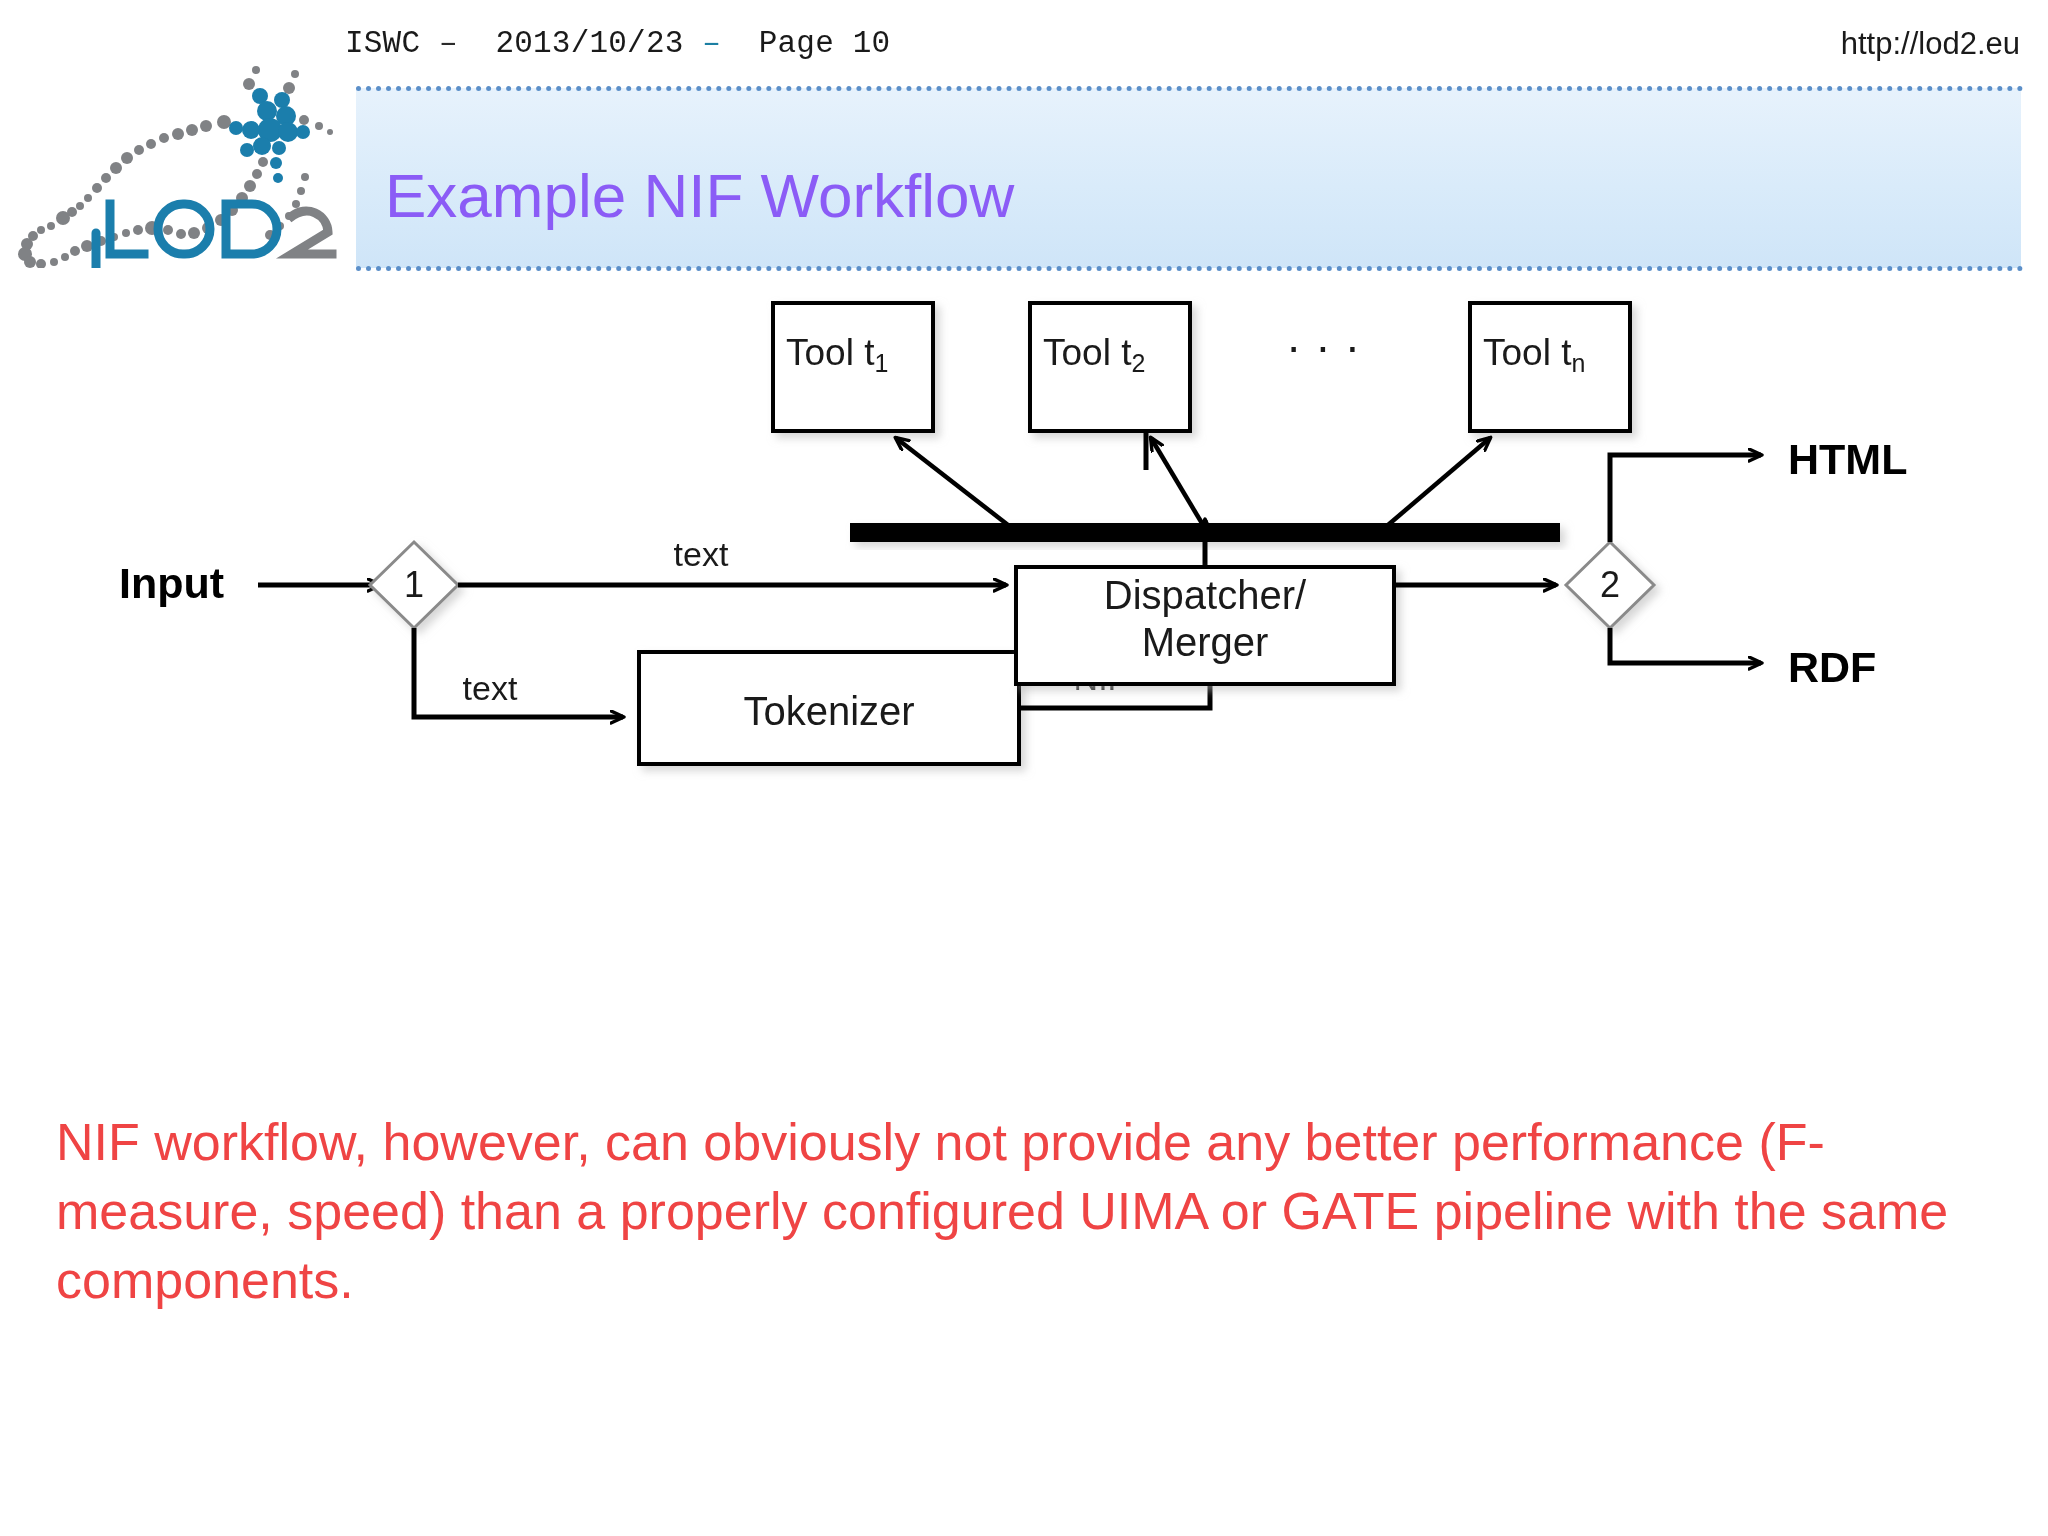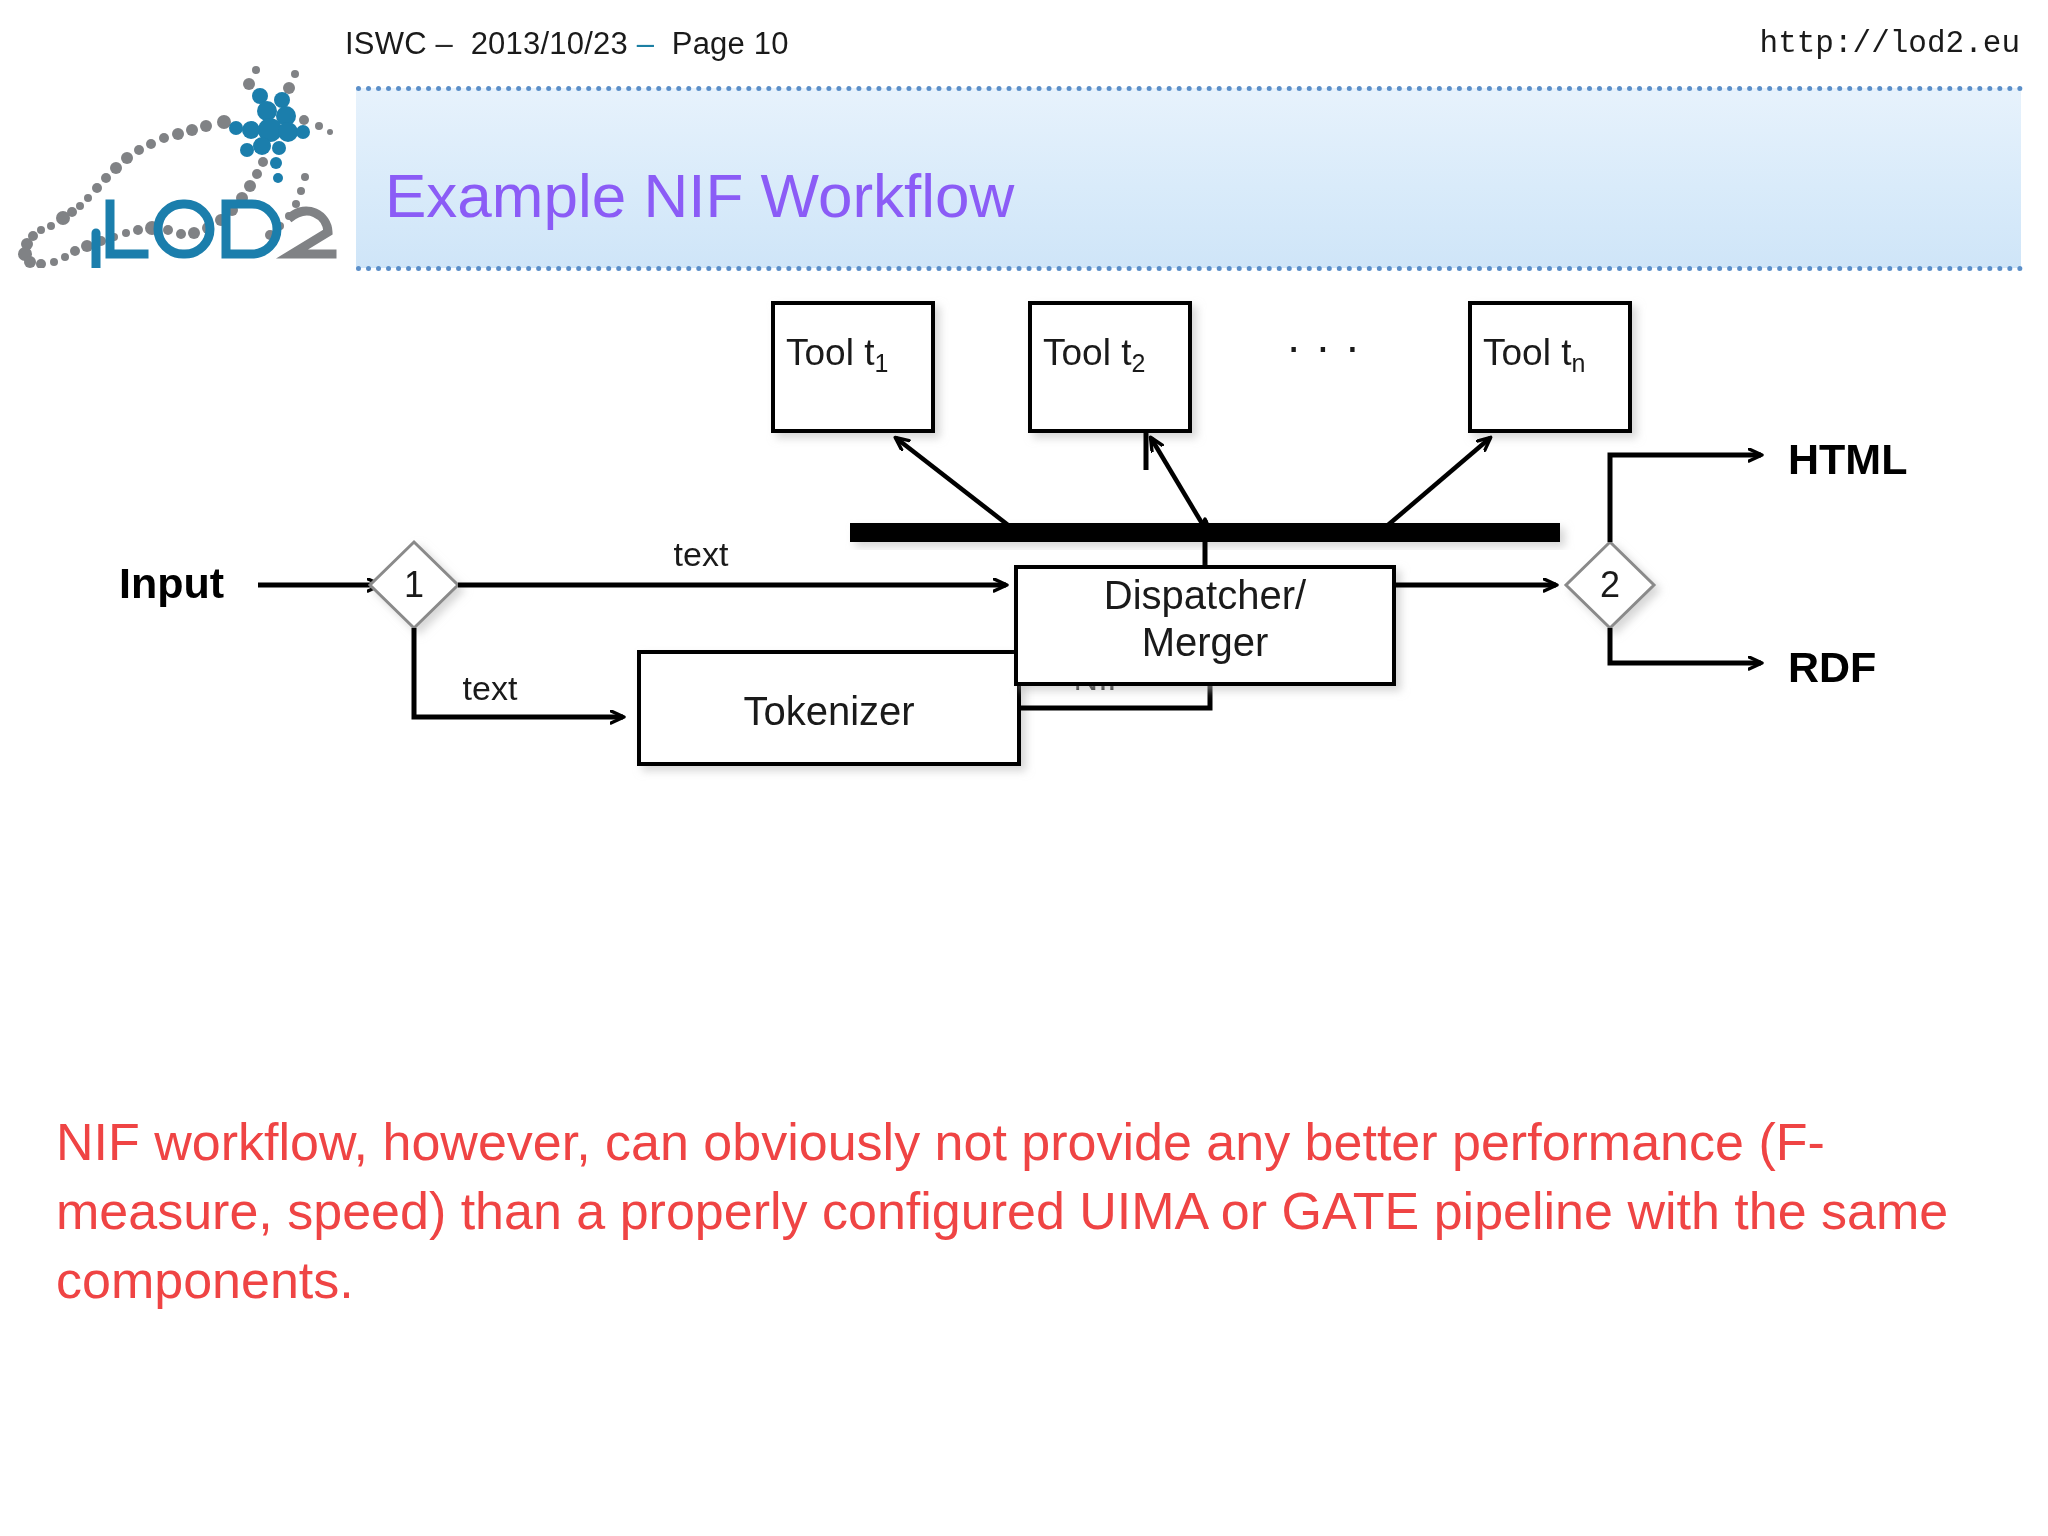--- a/index.html
+++ b/index.html
@@ -14,33 +14,33 @@
     overflow: hidden;
     font-family: "Liberation Sans", sans-serif;
     -webkit-font-smoothing: antialiased;
   }
 
   
   .hdr-left {
     position: absolute;
     left: 345px;
     top: 26px;
-    font-family: Liberation Sans, sans-serif;
+    font-family: Liberation Mono, monospace;
     font-size: 31px;
     color: #1a1a1a;
     white-space: nowrap;
     letter-spacing: .2px;
   }
   .hdr-left .dash1 { color: #2b2b2b; }
   .hdr-left .dash2 { color: #1c7fa3; }
   .hdr-right {
     position: absolute;
     right: 28px;
     top: 26px;
-    font-family: Liberation Mono, monospace;
+    font-family: Liberation Sans, sans-serif;
     font-size: 31px;
     color: #1a1a1a;
     white-space: nowrap;
   }
 
   
   .banner {
     position: absolute;
     left: 356px;
     top: 88px;

